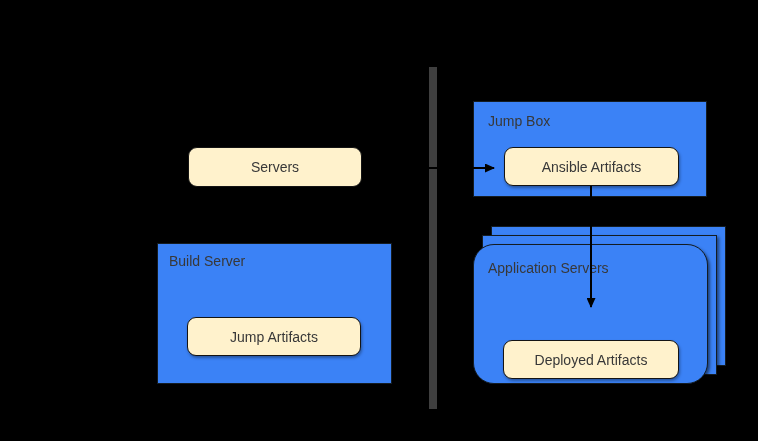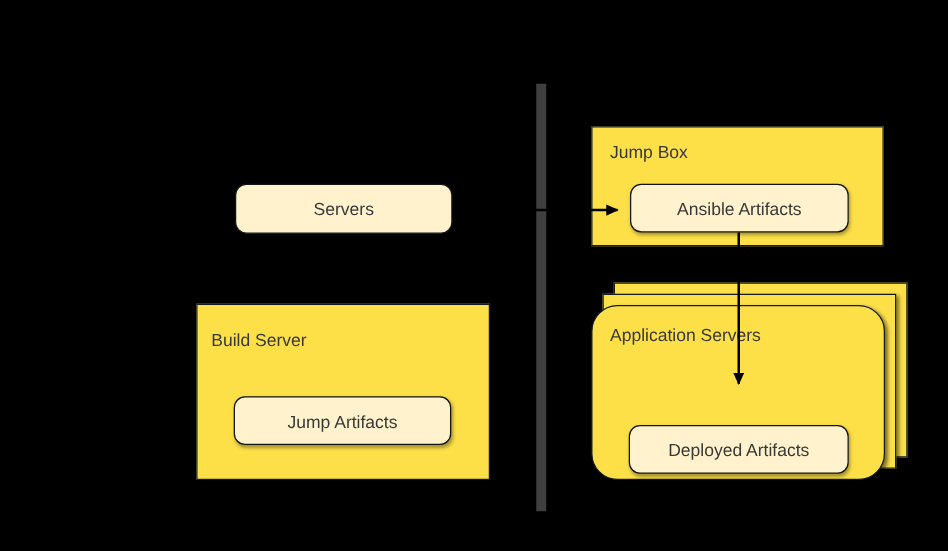--- a/index.html
+++ b/index.html
@@ -33,37 +33,37 @@
     display: flex; align-items: center; justify-content: center;
     box-shadow: 1px 2px 3px rgba(0,0,0,0.35);
   }
   .pill-ansible { left: 188px; top: 147px; width: 174px; height: 40px; }
   .pill-build   { left: 29px;  top: 73px;  width: 174px; height: 39px; }
   .pill-deploy  { left: 30px;  top: 45px;  width: 175px; height: 39px; }
   .pill-deployed{ left: 29px;  top: 72px;  width: 176px; height: 39px; margin-top: 23px; }
   
   .container-box {
     position: absolute;
-    background: #fde047;
+    background: #3b82f6;
     border: 1.5px solid #141c22;
     box-sizing: border-box;
     box-shadow: 2px 2px 3px rgba(0,0,0,0.5);
   }
   .build-server { left: 157px; top: 243px; width: 235px; height: 141px; }
   .jump-box     { left: 473px; top: 101px; width: 234px; height: 96px;  }
   .stack-back   { left: 491px; top: 226px; width: 235px; height: 140px; }
   .stack-mid    { left: 482px; top: 235px; width: 235px; height: 140px; }
   .app-front    { left: 473px; top: 244px; width: 235px; height: 140px; border-radius: 21px; }
   .container-label {
     position: absolute;
     font-size: 14px;
     color: #383838;
     white-space: nowrap;
   }
-  .label-build { left: 11px; top: 20px; }
+  .label-build { left: 11px; top: 9px; }
   .label-jump  { left: 14px; top: 11px; }
   .label-apps  { left: 14px; top: 15px; }
   .shape-text {
     font-size: 14px;
     color: #383838;
     white-space: nowrap;
   }
   
   .divider {
     position: absolute;

